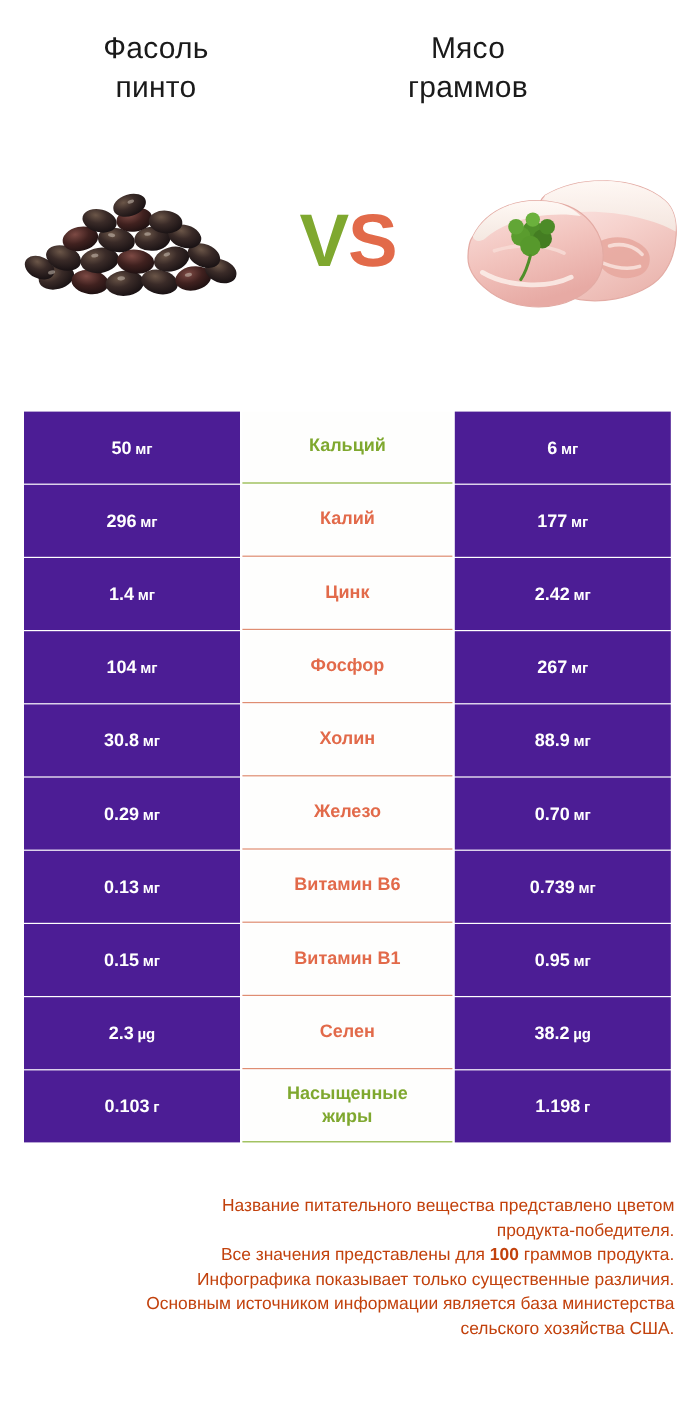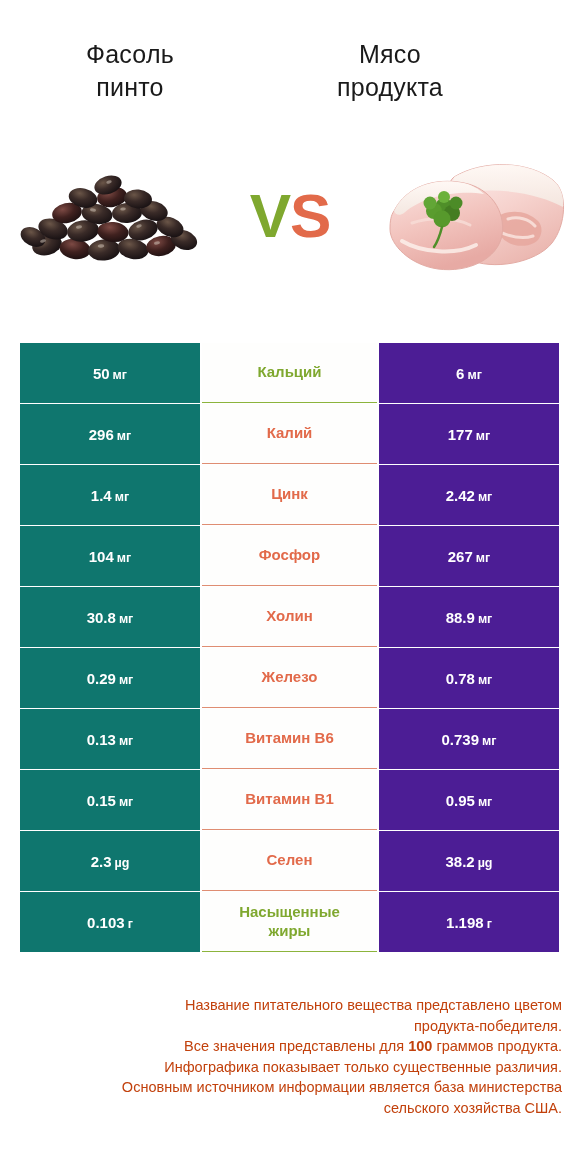--- a/index.html
+++ b/index.html
@@ -7,21 +7,21 @@
   html, body {
     width:580px; height:1174px;
     background:#ffffff;
     font-family:"Liberation Sans","DejaVu Sans",sans-serif;
     overflow:hidden;
   }
   .page { position:relative; width:580px; height:1174px; background:#fff; }
 
   
   .titles {
-    display:flex; width:520px; padding-top:38px;
+    display:flex; width:520px; padding-top:24px;
   }
   .title {
     flex:1 1 50%;
     text-align:center;
     font-size:25px;
     font-weight:300;
     line-height:1.30;
     color:#1a1a1a;
     letter-spacing:0.2px;
   }
@@ -59,21 +59,21 @@
   .row {
     display:flex;
     width:540px;
     height:60px;
     margin-bottom:1px;
   }
   .cell {
     display:flex; align-items:center; justify-content:center;
     text-align:center;
   }
-  .cell-left  { width:180px; background:#0f766e; color:#fff; }
+  .cell-left  { width:180px; background:#4c1d95; color:#fff; }
   .cell-right { width:180px; background:#4c1d95; color:#fff; }
   .cell-mid   {
     width:175px; margin:0 2px;
     background:#fefefd;
     font-weight:700;
     font-size:15px;
     line-height:1.25;
     flex-direction:column;
     border-bottom:1px solid transparent;
   }
@@ -107,21 +107,21 @@
 
 <div class="page">
 
   <div class="titles">
     <div class="title">
       <span class="ln">Фасоль</span>
       <span class="ln">пинто</span>
     </div>
     <div class="title">
       <span class="ln">Мясо</span>
-      <span class="ln">продукта</span>
+      <span class="ln">граммов</span>
     </div>
   </div>
 
   <div class="hero">
 
     <div class="foodwrap">
       <svg class="art" width="200" height="110" viewBox="0 0 200 110">
         <defs>
           <radialGradient id="bn" cx="35%" cy="30%" r="75%">
             <stop offset="0%" stop-color="#6b5648"></stop>
@@ -291,21 +291,21 @@
 
     <div class="row">
       <div class="cell cell-left">
         <span class="val"><span>0.29</span><span class="u">мг</span></span>
       </div>
       <div class="cell cell-mid win-orange sep-orange">
         <span>Железо</span>
         <span></span>
       </div>
       <div class="cell cell-right">
-        <span class="val"><span>0.78</span><span class="u">мг</span></span>
+        <span class="val"><span>0.70</span><span class="u">мг</span></span>
       </div>
     </div>
 
     <div class="row">
       <div class="cell cell-left">
         <span class="val"><span>0.13</span><span class="u">мг</span></span>
       </div>
       <div class="cell cell-mid win-orange sep-orange">
         <span>Витамин B6</span>
         <span></span>

